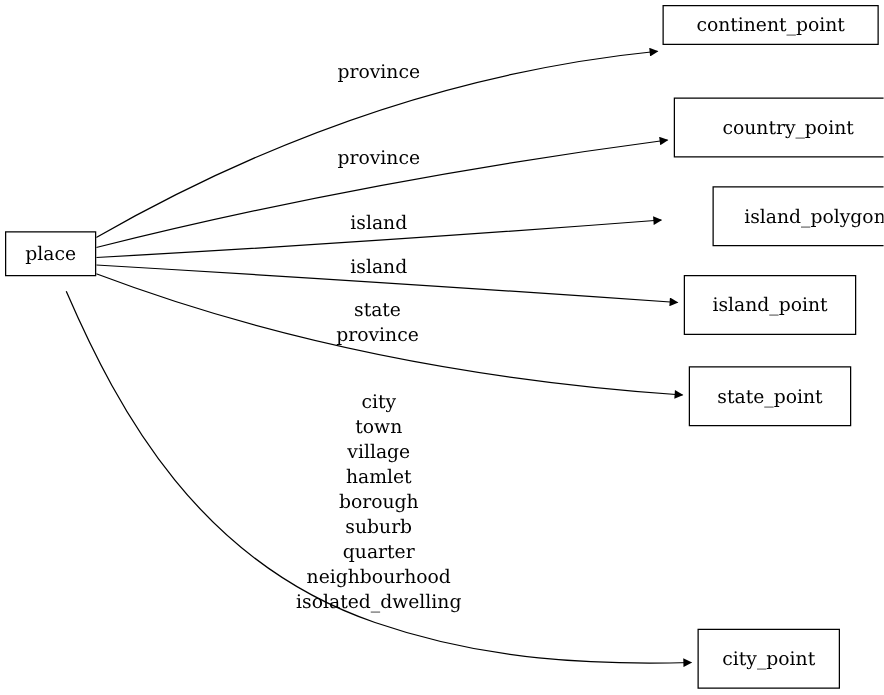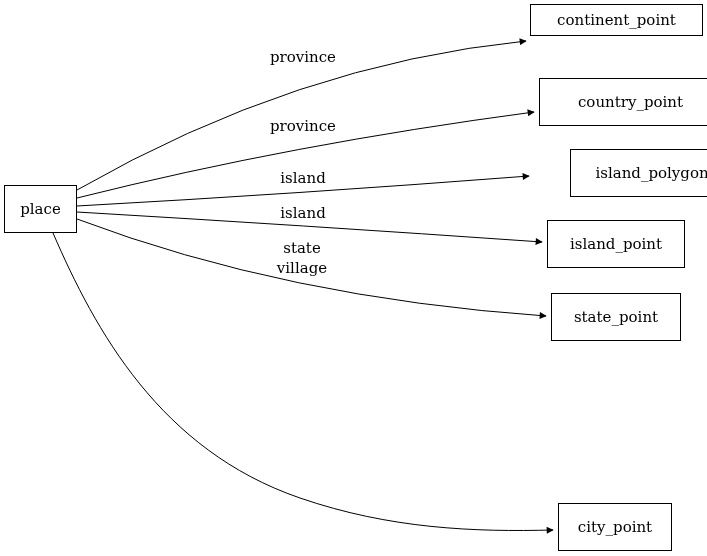--- a/index.html
+++ b/index.html
@@ -59,21 +59,21 @@
       </marker>
     </defs>
     <path class="edge" d="M77,190 Q297,64 526,41" marker-end="url(#arrow)"></path>
     <path class="edge" d="M77,198 Q292,144 534,112" marker-end="url(#arrow)"></path>
     <path class="edge" d="M77,206 Q295,194 529,176" marker-end="url(#arrow)"></path>
     <path class="edge" d="M77,212 Q298,225 542,242" marker-end="url(#arrow)"></path>
     <path class="edge" d="M77,219 Q286,298 546,316" marker-end="url(#arrow)"></path>
     <path class="edge" d="M53,233 C95,330 160,450 300,498 C390,529 475,532 553,530" marker-end="url(#arrow)"></path>
   </svg>
 
-  <div class="node" style="left:4px; top:185px; width:73px; height:48px;">
+  <div class="node" style="left:4px; top:185px; width:73px; height:36px;">
     <span>place</span>
   </div>
 
   <div class="node" style="left:530px; top:4px; width:173px; height:32px;">
     <span>continent_point</span>
   </div>
 
   <div class="node" style="left:539px; top:78px; width:183px; height:48px;">
     <span>country_point</span>
   </div>
@@ -96,16 +96,25 @@
 
   <div class="edge-label" style="left:203px; top:47px; width:200px;">province</div>
 
   <div class="edge-label" style="left:203px; top:116px; width:200px;">province</div>
 
   <div class="edge-label" style="left:203px; top:168px; width:200px;">island</div>
 
   <div class="edge-label" style="left:203px; top:203px; width:200px;">island</div>
 
   <div class="edge-label" style="left:202px; top:238px; width:200px;">state
-village</div>
+province</div>
 
+  <div class="edge-label" style="left:193px; top:311px; width:220px;">city
+town
+village
+hamlet
+borough
+suburb
+quarter
+neighbourhood
+isolated_dwelling</div>
 
 </div>
 
 </body></html>

